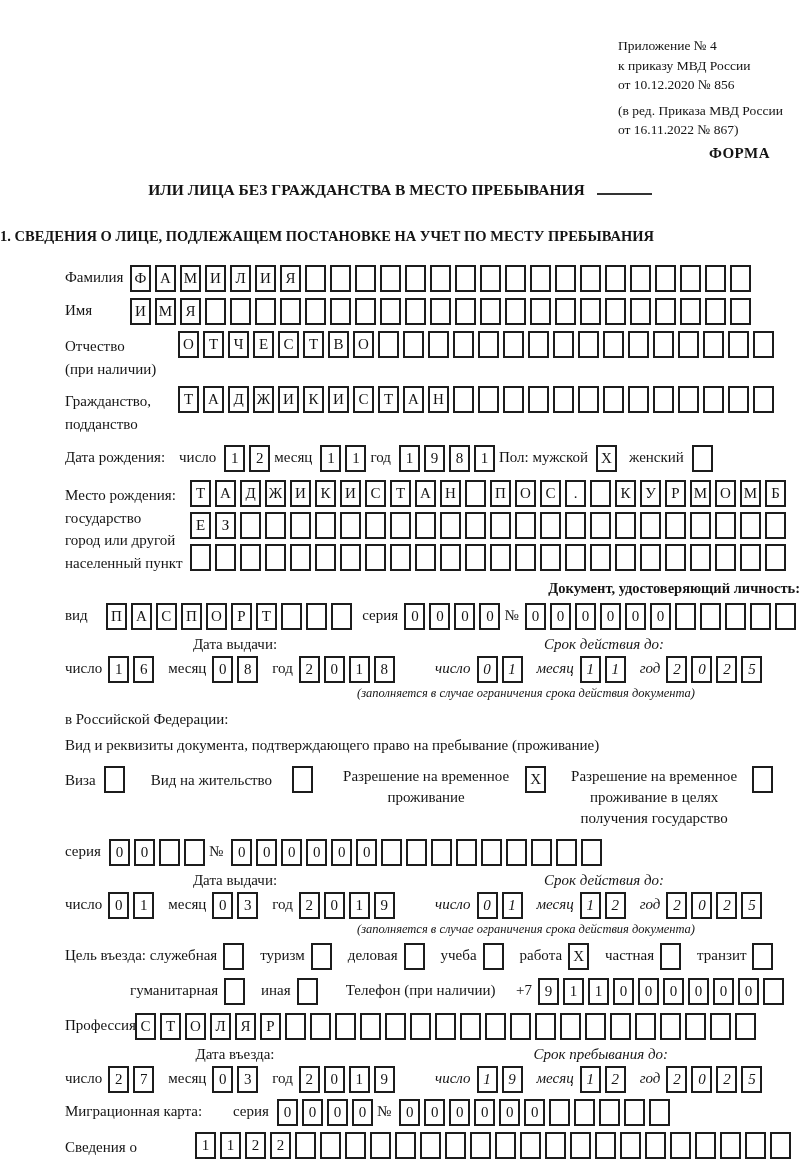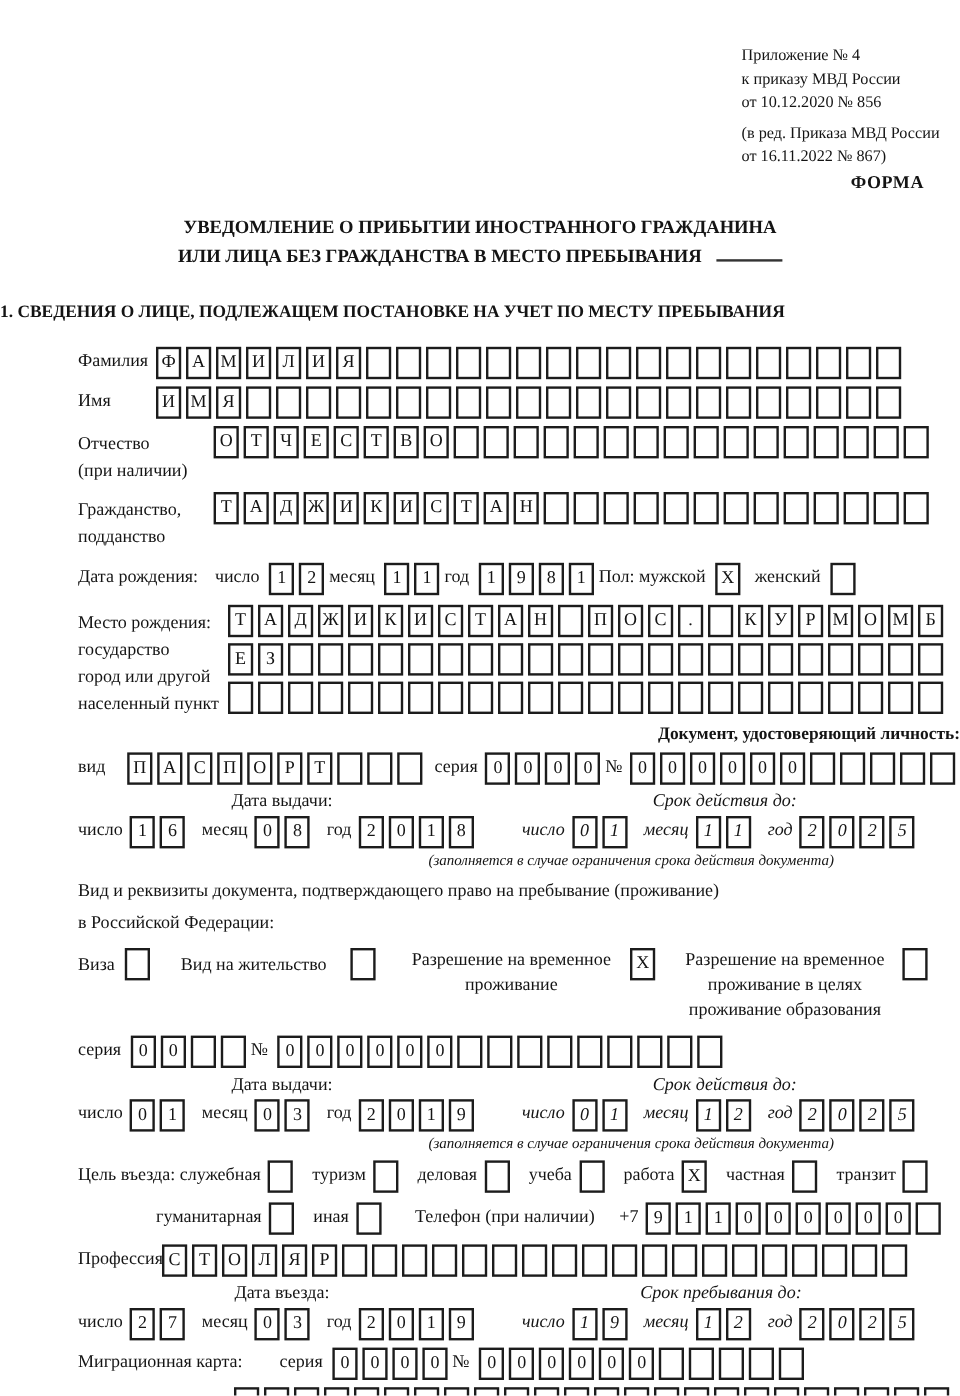--- a/index.html
+++ b/index.html
@@ -64,21 +64,20 @@
       <div>от 10.12.2020 № 856</div>
       <div class="amend">
         <div>(в ред. Приказа МВД России</div>
         <div>от 16.11.2022 № 867)</div>
       </div>
     </div>
     <div class="forma">ФОРМА</div>
   </div>
 
   <div class="title">
-    <div>УВЕДОМЛЕНИЕ О ПРИБЫТИИ ИНОСТРАННОГО ГРАЖДАНИНА</div>
     <div>
       <span>ИЛИ ЛИЦА БЕЗ ГРАЖДАНСТВА В МЕСТО ПРЕБЫВАНИЯ</span><span class="blank-line"></span>
     </div>
   </div>
 
   <div class="section">1. СВЕДЕНИЯ О ЛИЦЕ, ПОДЛЕЖАЩЕМ ПОСТАНОВКЕ НА УЧЕТ ПО МЕСТУ ПРЕБЫВАНИЯ</div>
 
   <div class="row">
     <span class="lbl" style="width:65px">Фамилия</span>
     <span class="cells"><span class="cell">Ф</span><span class="cell">А</span><span class="cell">М</span><span class="cell">И</span><span class="cell">Л</span><span class="cell">И</span><span class="cell">Я</span><span class="cell"></span><span class="cell"></span><span class="cell"></span><span class="cell"></span><span class="cell"></span><span class="cell"></span><span class="cell"></span><span class="cell"></span><span class="cell"></span><span class="cell"></span><span class="cell"></span><span class="cell"></span><span class="cell"></span><span class="cell"></span><span class="cell"></span><span class="cell"></span><span class="cell"></span><span class="cell"></span></span>
@@ -174,22 +173,22 @@
         <span class="lbl mid">месяц</span>
         <span class="cells"><span class="cell">1</span><span class="cell">1</span></span>
         <span class="lbl mid">год</span>
         <span class="cells"><span class="cell">2</span><span class="cell">0</span><span class="cell">2</span><span class="cell">5</span></span>
       </div>
       <div class="limnote">(заполняется в случае ограничения срока действия документа)</div>
     </div>
   </div>
 
   <div class="para">
+    <div>в Российской Федерации:</div>
     <div>Вид и реквизиты документа, подтверждающего право на пребывание (проживание)</div>
-    <div>в Российской Федерации:</div>
   </div>
 
   <div class="permit-row">
     <span class="lbl">Виза</span>
       <span class="gap8"></span>
     <span class="cells"><span class="cell"></span></span>
     <span style="width:22px"></span>
     <span class="lbl">Вид на жительство</span>
     <span style="width:20px"></span>
     <span class="cells"><span class="cell"></span></span>
@@ -197,21 +196,21 @@
     <span class="cb-text" style="width:182px">
       <span style="display:block">Разрешение на временное</span>
       <span style="display:block">проживание</span>
     </span>
     <span style="width:8px"></span>
     <span class="cells"><span class="cell">X</span></span>
     <span style="width:14px"></span>
     <span class="cb-text" style="width:180px">
       <span style="display:block">Разрешение на временное</span>
       <span style="display:block">проживание в целях</span>
-      <span style="display:block">проживание образования</span>
+      <span style="display:block">получения государство</span>
     </span>
     <span style="width:8px"></span>
     <span class="cells"><span class="cell"></span></span>
   </div>
 
   <div class="row" style="margin-top:6px">
     <span class="lbl">серия</span>
       <span class="gap8"></span>
     <span class="cells"><span class="cell">0</span><span class="cell">0</span><span class="cell"></span><span class="cell"></span></span>
     <span class="lbl">№</span>

